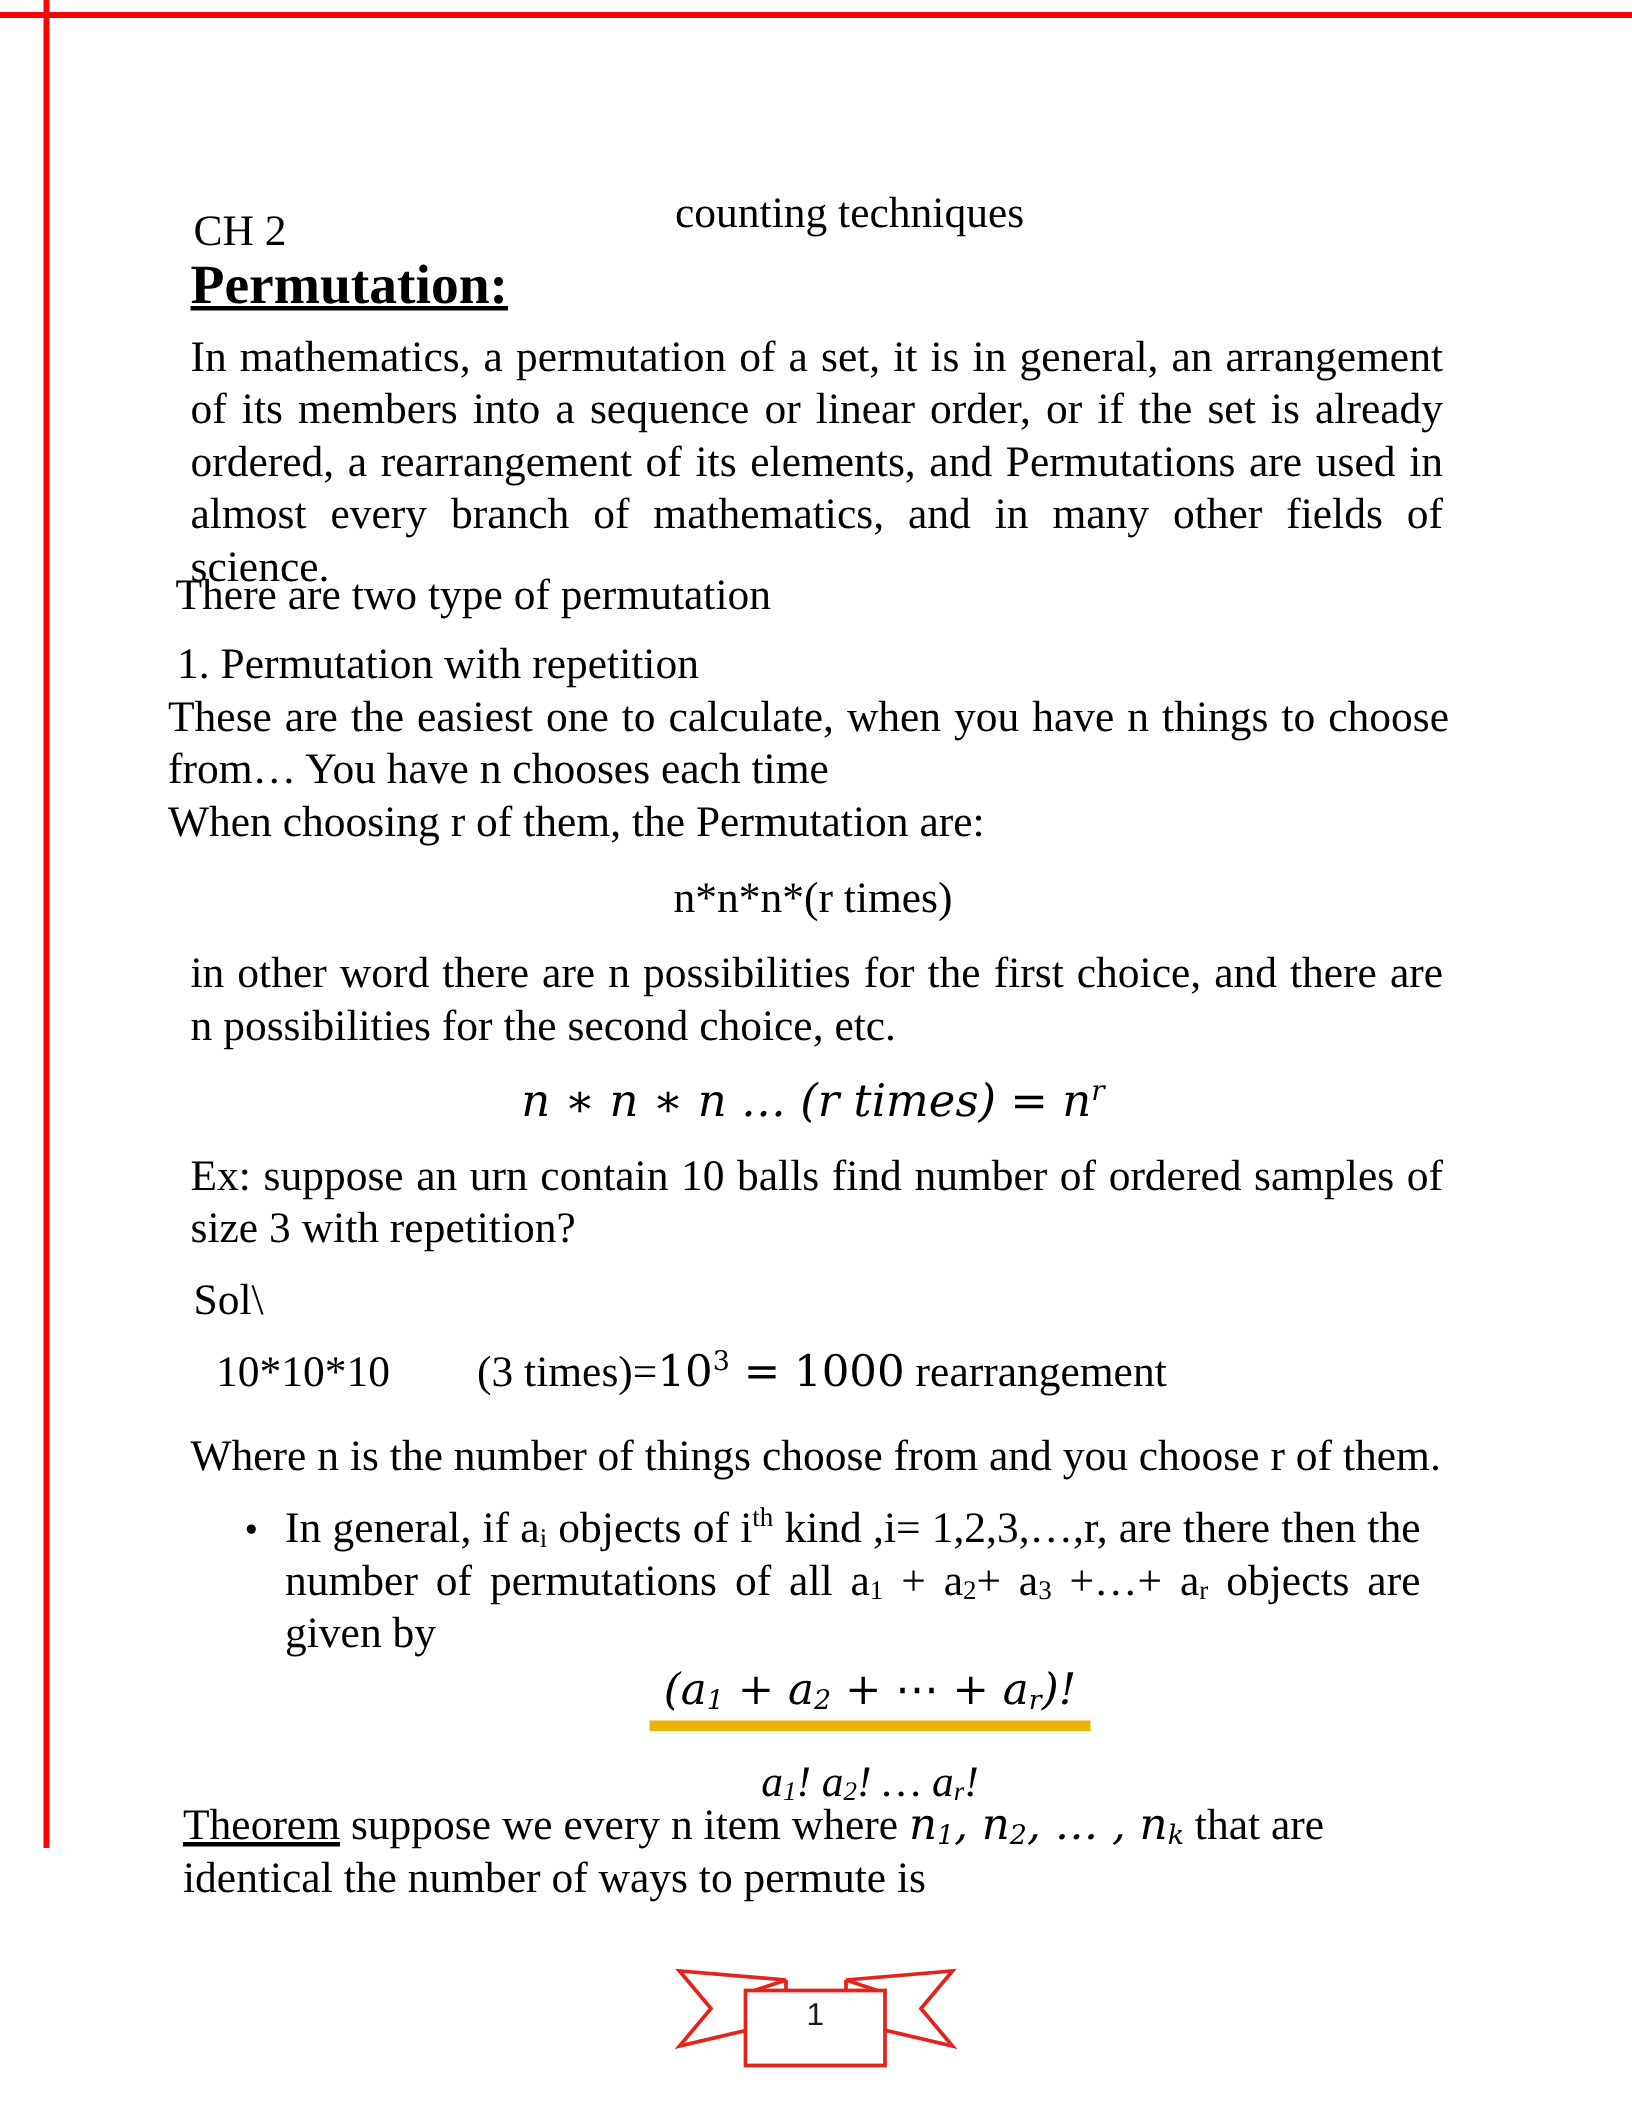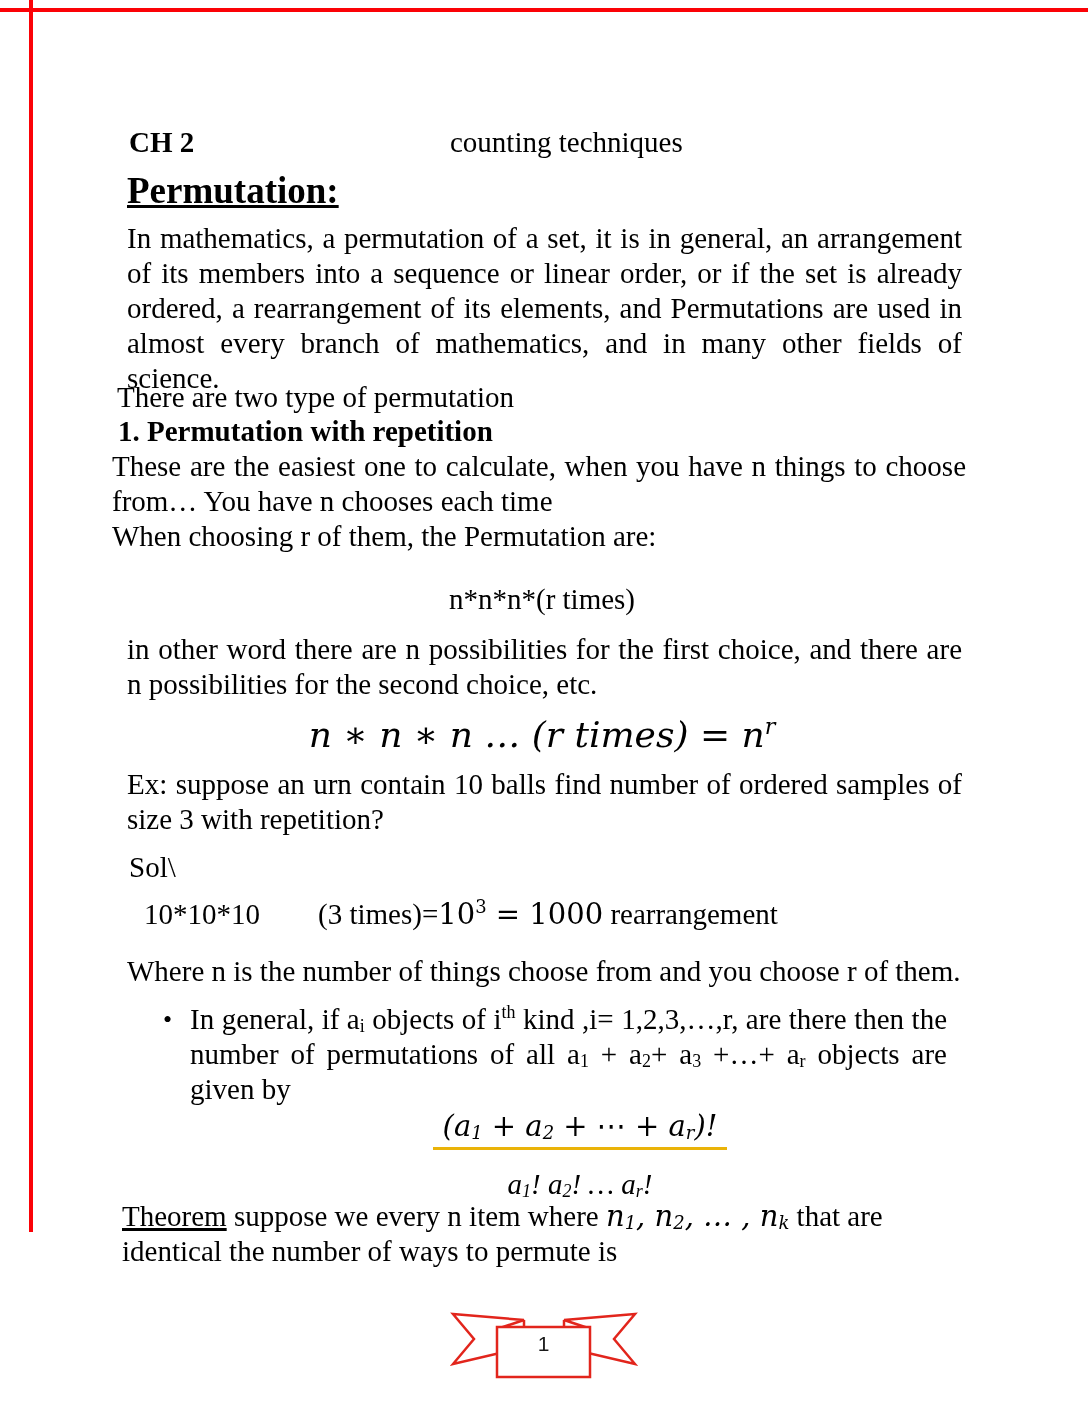--- a/index.html
+++ b/index.html
@@ -10,41 +10,41 @@
     overflow:hidden;
     font-family:"Liberation Serif", serif;
     color:#000;
   }
   .blk{
     position:absolute;
     font-size:29px;
     line-height:35px;
   }
   .just{text-align:justify;}
-  .b{font-weight:bold;}
+  .b{font-weight:normal;margin-top:12px;}
   .center{text-align:center;}
   
   .red-top{position:absolute;left:0;right:0;top:8px;height:4px;background:#fb0207;}
   .red-left{position:absolute;left:29px;top:0;width:4px;height:1232px;background:#fb0207;}
   
   .m{font-family:"DejaVu Serif","DejaVu Sans",serif;font-style:italic;}
   .mn{font-family:"DejaVu Serif","DejaVu Sans",serif;}
   sup{font-size:0.62em;line-height:0;vertical-align:super;}
   sub{font-size:0.62em;line-height:0;vertical-align:-0.18em;}
   .u{text-decoration:underline;text-decoration-thickness:2.5px;}
   .heading{
     font-size:37px;font-weight:bold;
     text-decoration:underline;text-decoration-thickness:3px;
   }
   .spacer{display:inline-block;width:58px;}
   .bullet-dot{position:absolute;left:-27px;top:0;font-size:26px;}
   
   .fraction{position:absolute;left:430px;top:1108px;width:300px;text-align:center;}
   .frac-inner{display:inline-block;text-align:center;}
-  .frac-num{display:block;border-bottom:3px solid #eab308;padding:0 10px 3px 10px;
+  .frac-num{display:block;border-bottom:7px solid #eab308;padding:0 10px 3px 10px;
             font-size:29px;line-height:36px;}
   .frac-den{display:block;padding-top:16px;font-size:29px;line-height:36px;font-family:Liberation Serif, serif;}
   
   .ribbon{position:absolute;left:450px;top:1306px;width:188px;height:74px;}
   .ribbon svg{display:block;width:188px;height:74px;}
   .ribbon-num{
     position:absolute;left:47px;top:26px;width:93px;
     text-align:center;font-family:"Liberation Sans",sans-serif;
     font-size:21px;color:#1a1a1a;
   }
@@ -69,21 +69,21 @@
   <div class="blk" style="left:112px;right:122px;top:414px;">
     <div class="b" style="padding-left:6px;">1. Permutation with repetition</div>
     <div class="just">These are the easiest one to calculate, when you have n things to choose from… You have n chooses each time</div>
     <div>When choosing r of them, the Permutation are:</div>
   </div>
 
   <div class="blk center" style="left:122px;right:126px;top:582px;">n*n*n*(r times)</div>
 
   <div class="blk just" style="left:127px;right:126px;top:632px;">in other word there are n possibilities for the first choice, and there are n possibilities for the second choice, etc.</div>
 
-  <div class="blk center" style="left:122px;right:126px;top:717px;font-size:36px;">
+  <div class="blk center" style="left:122px;right:126px;top:717px;font-size:30px;">
     <span class="m">n ∗ n ∗ n … (r times) = n</span><sup class="m">r</sup>
   </div>
 
   <div class="blk just" style="left:127px;right:126px;top:767px;">Ex: suppose an urn contain 10 balls find number of ordered samples of size 3 with repetition?</div>
 
   <div class="blk" style="left:129px;top:850px;">Sol\</div>
 
   <div class="blk" style="left:144px;top:897px;">
     <span>10*10*10</span><span class="spacer"></span><span>(3 times)=</span><span class="mn">10</span><sup class="mn">3</sup><span class="mn"> = 1000</span><span> rearrangement</span>
   </div>

